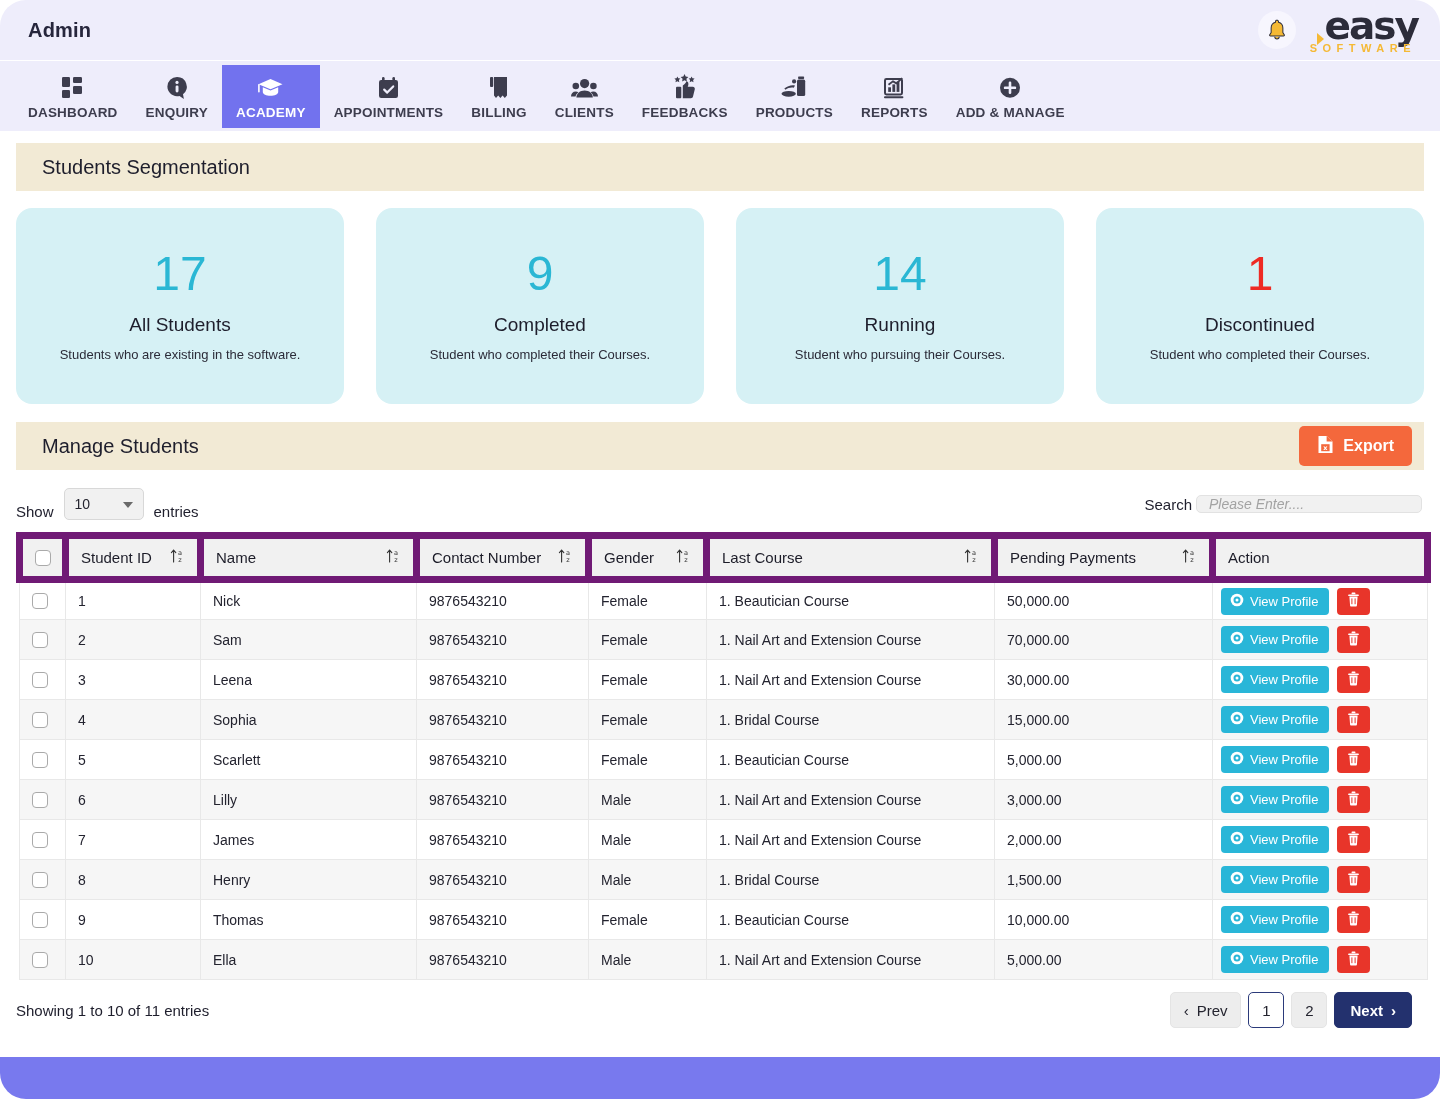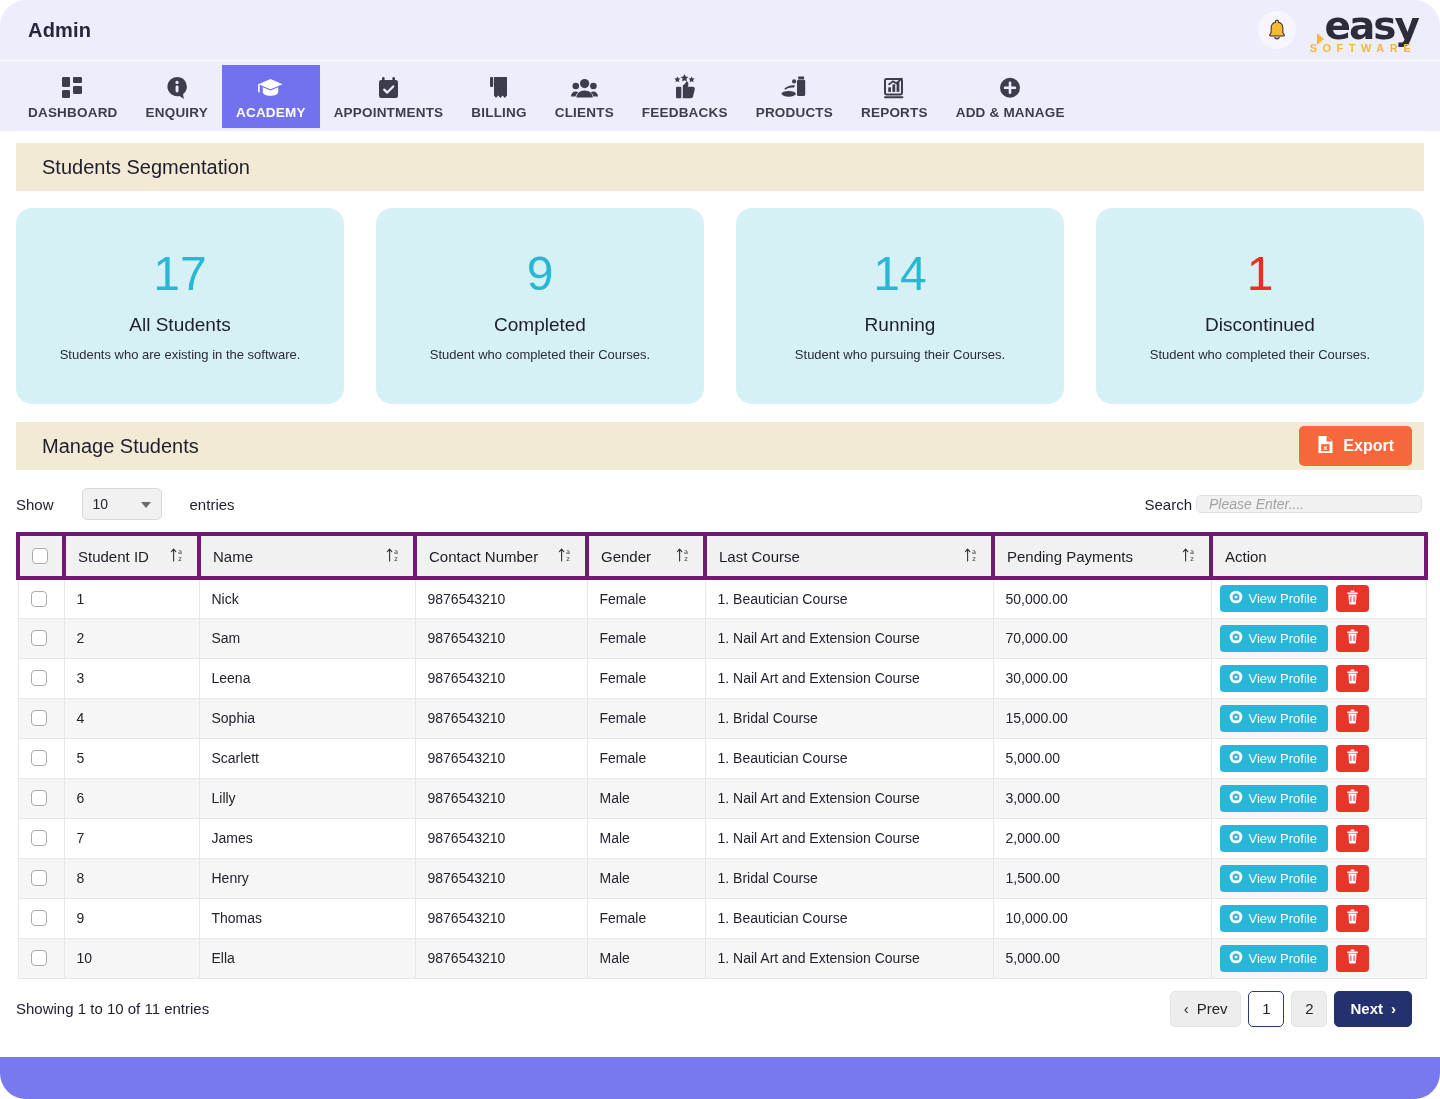--- a/index.html
+++ b/index.html
@@ -127,21 +127,21 @@
   .card-desc {
     font-size: 13px; color: #2b2b38; text-align: center; line-height: 1.32;
     max-width: 250px;
   }
 
   
   .table-controls {
     display: flex; align-items: center;
     padding: 18px 18px 12px 16px;
   }
-  .show-grp { display: flex; align-items: center; gap: 28px; }
+  .show-grp { display: flex; align-items: flex-end; gap: 10px; }
   .lbl { font-size: 15px; color: #1e1e2c; }
   .select-box {
     position: relative;
     width: 80px; height: 32px;
     background: #f1f1f1;
     border: 1px solid #d8d8d8;
     border-radius: 5px;
     display: flex; align-items: center;
     padding: 0 10px;
     font-size: 14px; color: #24242f;
@@ -169,21 +169,21 @@
 
   
   .tbl-wrap { padding: 0 16px; }
   table { width: 100%; border-collapse: collapse; table-layout: fixed; }
   thead th {
     background: #f1f1f1;
     height: 44px;
     font-size: 15px; font-weight: normal; color: #1c1c28;
     text-align: left;
     padding: 0 12px;
-    border: 4px solid #701a75;
+    border: 7px solid #701a75;
     white-space: nowrap;
   }
   thead th .th-in { display: flex; align-items: center; }
   .sort-ico { margin-left: auto; padding-left: 10px; flex: 0 0 auto; }
   tbody td {
     height: 40px;
     font-size: 14px; color: #23232f;
     padding: 0 12px;
     border: 1px solid #e8e8e8;
     background: #ffffff;

